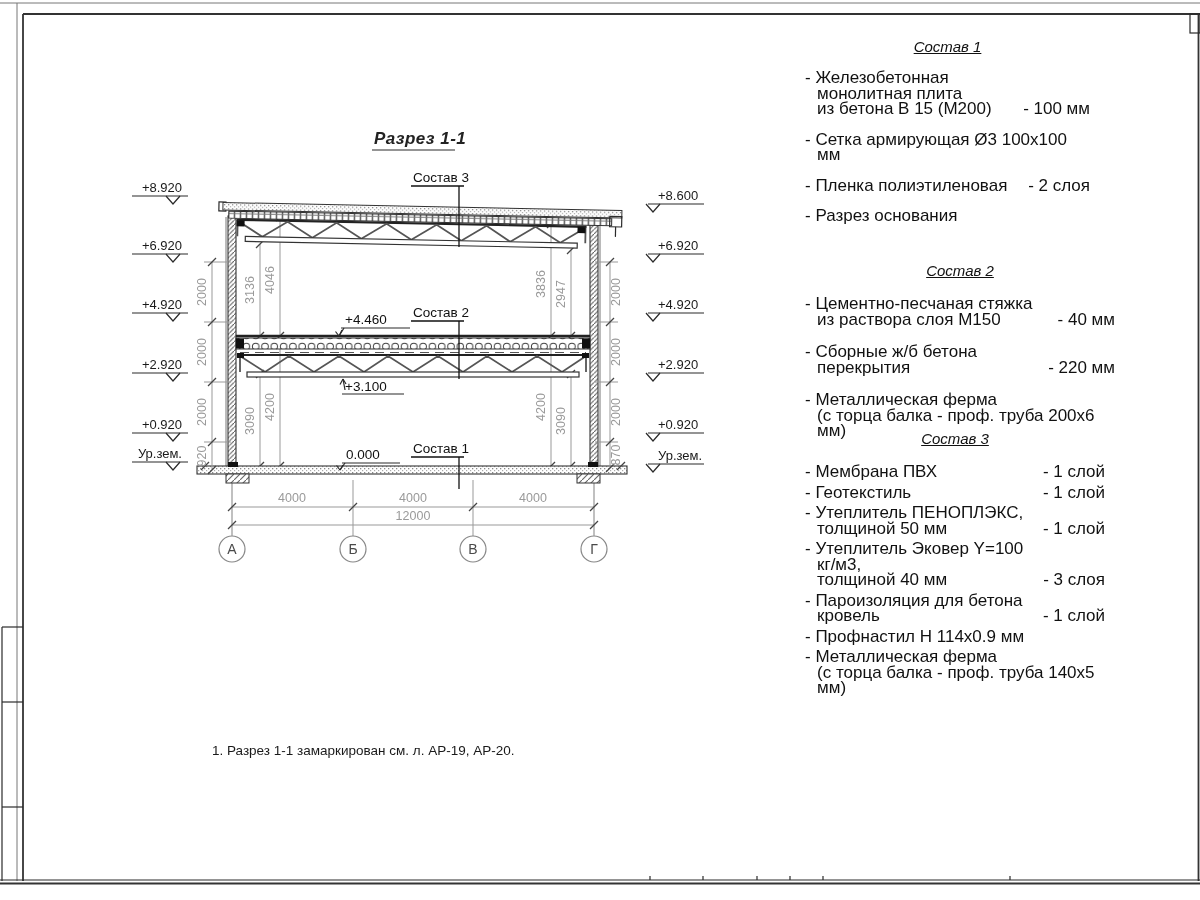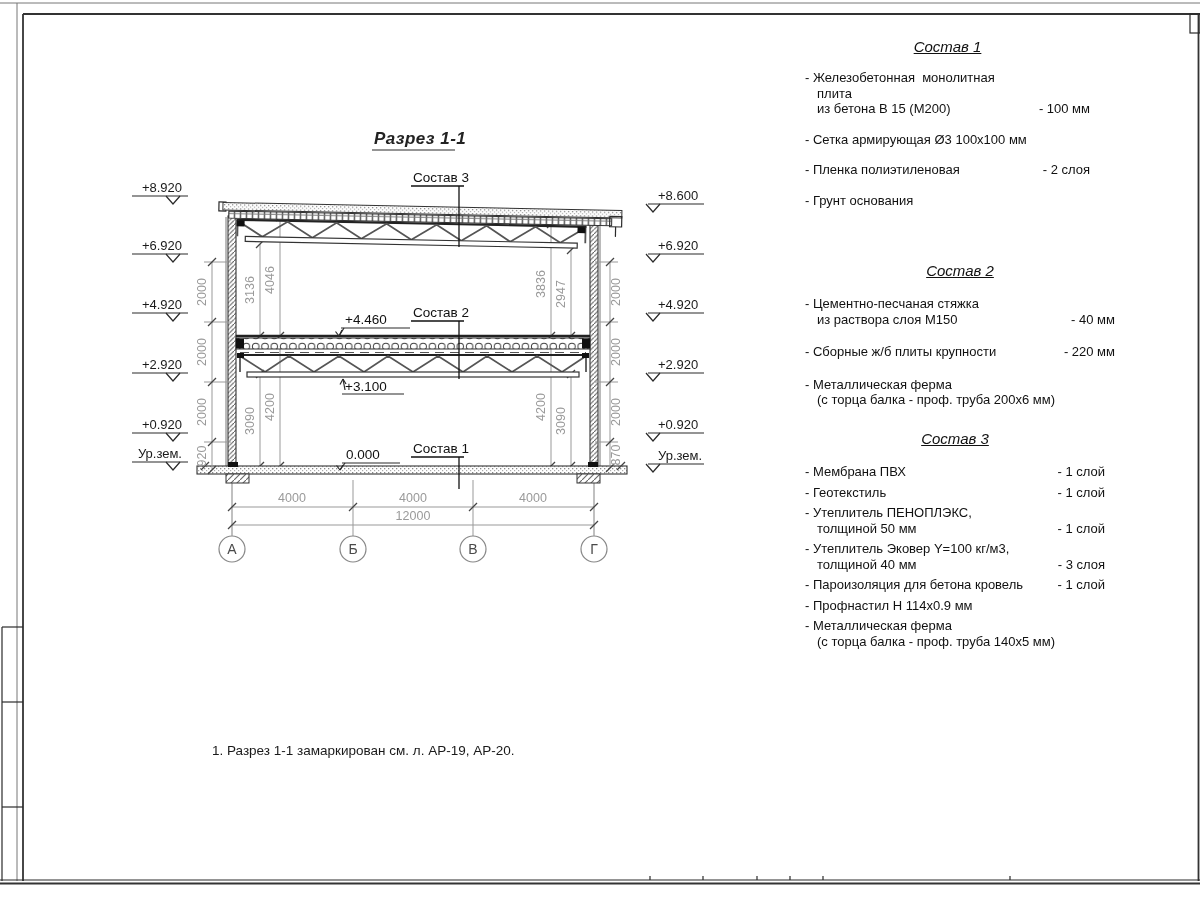--- a/index.html
+++ b/index.html
@@ -21,21 +21,21 @@
   text{font-family:"Liberation Sans",sans-serif;}
   .dt{fill:#9a9a9a;font-size:12.5px;}
   .et{fill:#1a1a1a;font-size:13px;}
   .ct{fill:#111;font-size:13.5px;}
   .at{fill:#4a4a4a;font-size:14px;}
   .ttl{fill:#222;font-size:17px;font-style:italic;font-weight:600;letter-spacing:.5px;}
   .nt{fill:#1a1a1a;font-size:13.5px;}
   
   .blk{position:absolute;}
   .blk-title{font-size:15px;font-style:italic;text-align:center;text-decoration:underline;color:#111;}
-  .item{display:flex;justify-content:space-between;align-items:flex-end;font-size:13px;line-height:15.5px;color:#111;}
+  .item{display:flex;justify-content:space-between;align-items:flex-end;font-size:17px;line-height:15.5px;color:#111;}
   .item .nm{white-space:pre-wrap;padding-left:12px;text-indent:-12px;}
   .item .val{white-space:nowrap;padding-left:6px;}
   .b1 .item{margin-top:15px}.b1 .blk-title{margin-bottom:3px}
   .b2 .item{margin-top:17px}.b2 .blk-title{margin-bottom:7px}
   .b3 .item{margin-top:5px}.b3 .blk-title{margin-bottom:17px}
 </style>
 </head>
 <body>
 
 <div class="sheet">
@@ -323,34 +323,34 @@
       </div>
     <div class="item">
         <div class="nm">- Сетка армирующая Ø3 100x100 мм</div>
         <div class="val"></div>
       </div>
     <div class="item">
         <div class="nm">- Пленка полиэтиленовая</div>
         <div class="val">-  2 слоя</div>
       </div>
     <div class="item">
-        <div class="nm">- Грунт основания</div>
+        <div class="nm">- Разрез основания</div>
         <div class="val"></div>
       </div>
   </div>
 
   <div class="blk b2" style="left:805px;top:262px;width:310px;">
     <div class="blk-title">Состав 2</div>
     <div class="item">
         <div class="nm">- Цементно-песчаная стяжка
 из раствора слоя М150</div>
         <div class="val">- 40 мм</div>
       </div>
     <div class="item">
-        <div class="nm">- Сборные ж/б плиты крупности</div>
+        <div class="nm">- Сборные ж/б бетона перекрытия</div>
         <div class="val">- 220 мм</div>
       </div>
     <div class="item">
         <div class="nm">- Металлическая ферма
 (с торца балка - проф. труба 200x6 мм)</div>
         <div class="val"></div>
       </div>
   </div>
 
   <div class="blk b3" style="left:805px;top:430px;width:300px;">

